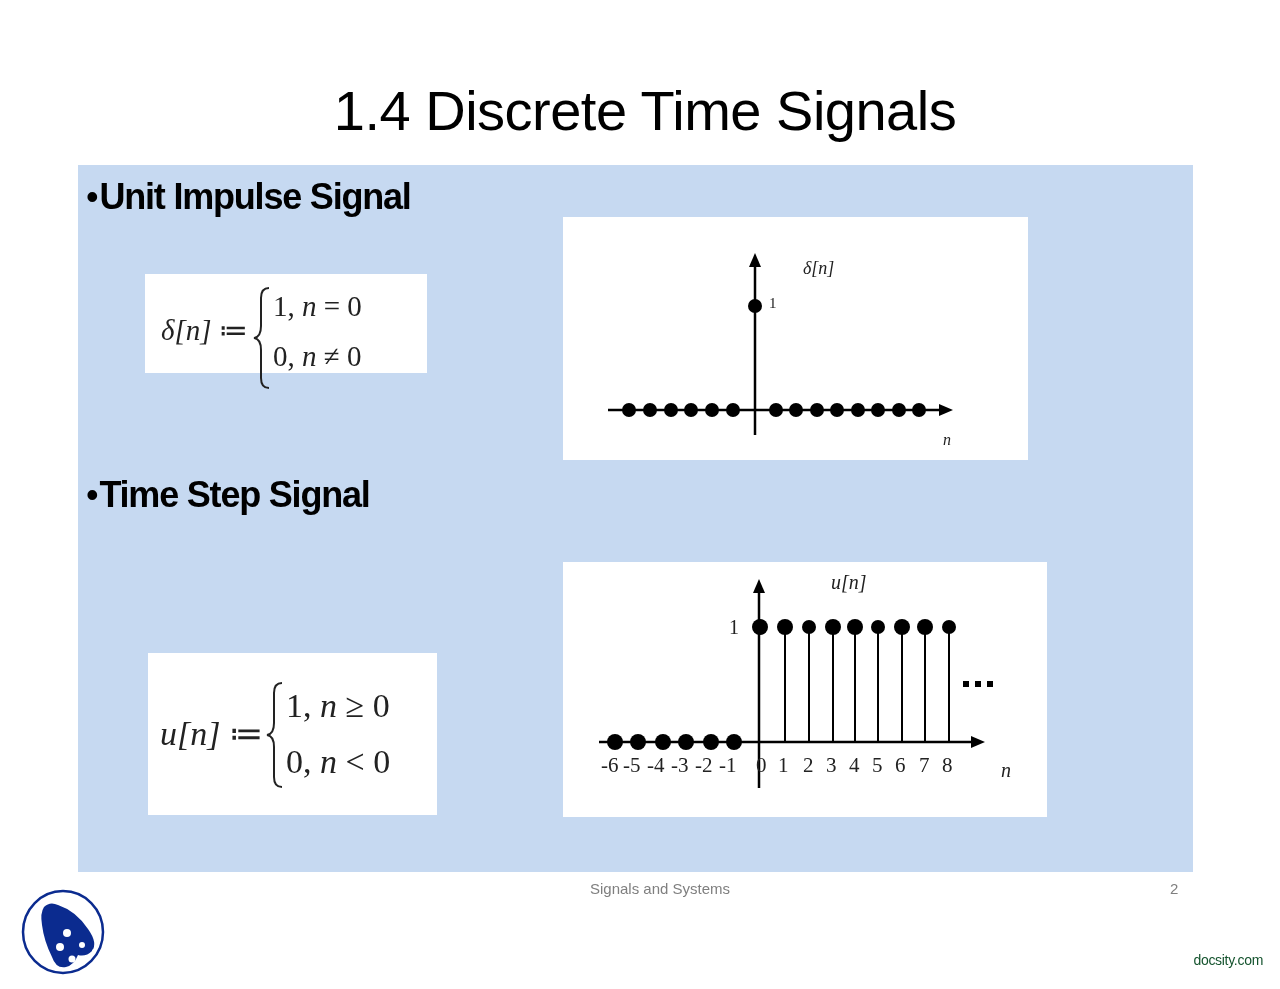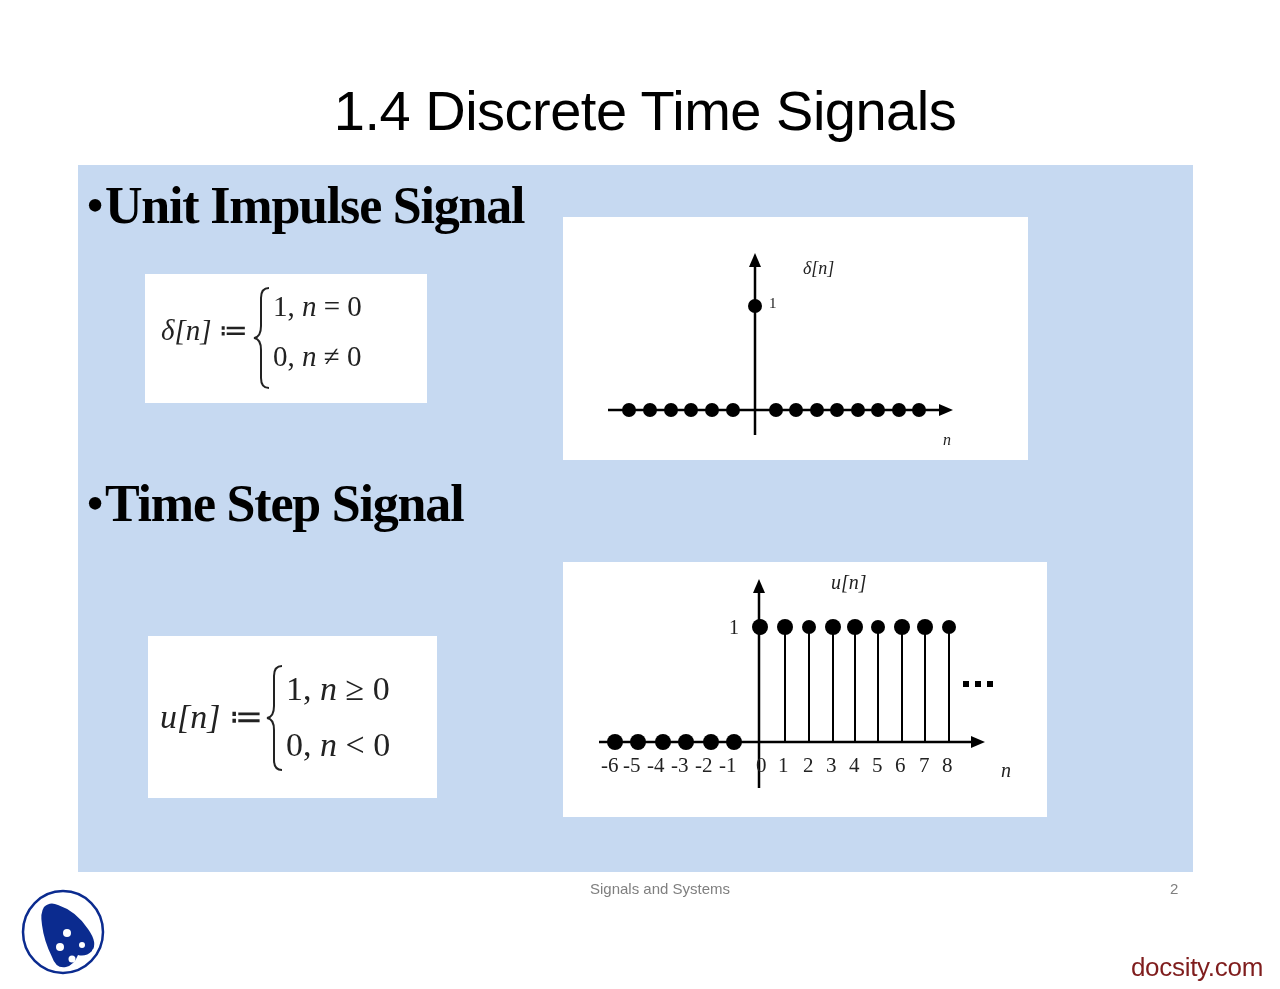--- a/index.html
+++ b/index.html
@@ -1,43 +1,43 @@
 <!DOCTYPE html>
 <html><head>
 <meta charset="utf-8">
 <style>
   html, body { margin:0; padding:0; }
   body { width:1280px; height:989px; background:#ffffff; position:relative; overflow:hidden;
          font-family:"DejaVu Sans", sans-serif; }
   .title { position:absolute; left:0; width:1290px; top:78px; text-align:center;
            font-family:"Liberation Sans", sans-serif; font-size:56px; color:#000; letter-spacing:-0.5px; }
   .content { position:absolute; left:78px; top:165px; width:1115px; height:707px; background:#c6d9f1; }
-  .bullet { position:absolute; font-family:Liberation Serif, serif; font-weight:bold; font-size:52px;
+  .bullet { position:absolute; font-family:Liberation Sans, sans-serif; font-weight:bold; font-size:36px;
             color:#000; letter-spacing:-1.2px; white-space:nowrap; }
   .bullet .dot { font-weight:normal; margin-right:2px; }
   .formula-box { position:absolute; background:#fff; }
   .graph-box { position:absolute; background:#fff; }
   .footer-text { position:absolute; top:880px; font-family:"Liberation Sans", sans-serif; font-size:15px; color:#7f7f7f;margin-left:28px; }
   .docsity { position:absolute; right:17px; top:952px; font-family:"Liberation Sans", sans-serif;
-             font-size:26px; color:#7f1d1d; letter-spacing:-0.3px; }
+             font-size:14px; color:#14532d; letter-spacing:-0.3px; }
   .logo { position:absolute; left:20px; top:889px; width:86px; height:86px; }
   svg text { font-family:"Liberation Serif", serif; }
 </style>
 </head>
 <body>
 
 <div class="title">1.4 Discrete Time Signals</div>
 
 <div class="content"></div>
 
 <div class="bullet" style="left:86px; top:176px;">
   <span class="dot">•</span><span>Unit Impulse Signal</span>
 </div>
 
-<div class="formula-box" style="left:145px; top:274px; width:282px; height:129px;">
+<div class="formula-box" style="left:145px; top:274px; width:282px; height:99px;">
   <svg width="282" height="129" viewBox="0 0 282 129">
     <text x="16" y="66" font-size="29" font-style="italic" fill="#222">δ[<tspan>n</tspan>] <tspan font-style="normal">≔</tspan></text>
     <path d="M 124 14 Q 116 14 116 24 L 116 52 Q 116 63 109 64 Q 116 65 116 76 L 116 104 Q 116 114 124 114" stroke="#222" stroke-width="2" fill="none"></path>
     <text x="128" y="42" font-size="29" fill="#222">1, <tspan font-style="italic">n</tspan> = 0</text>
     <text x="128" y="92" font-size="29" fill="#222">0, <tspan font-style="italic">n</tspan> ≠ 0</text>
   </svg>
 </div>
 
 <div class="graph-box" style="left:563px; top:217px; width:465px; height:243px;">
   <svg width="465" height="243" viewBox="0 0 465 243">
@@ -69,21 +69,21 @@
       <circle cx="336" cy="193" r="7"></circle>
         <circle cx="356" cy="193" r="7"></circle>
     </g>
   </svg>
 </div>
 
 <div class="bullet" style="left:86px; top:474px;">
   <span class="dot">•</span><span>Time Step Signal</span>
 </div>
 
-<div class="formula-box" style="left:148px; top:636px; width:289px; height:162px;">
+<div class="formula-box" style="left:148px; top:653px; width:289px; height:162px;">
   <svg width="289" height="162" viewBox="0 0 289 162">
     <text x="12" y="92" font-size="34" font-style="italic" fill="#222">u[n] <tspan font-style="normal">≔</tspan></text>
     <path d="M 134 30 Q 126 30 126 40 L 126 70 Q 126 81 119 82 Q 126 83 126 94 L 126 124 Q 126 134 134 134" stroke="#222" stroke-width="2" fill="none"></path>
     <text x="138" y="64" font-size="34" fill="#222">1, <tspan font-style="italic">n</tspan> ≥ 0</text>
     <text x="138" y="120" font-size="34" fill="#222">0, <tspan font-style="italic">n</tspan> &lt; 0</text>
   </svg>
 </div>
 
 <div class="graph-box" style="left:563px; top:562px; width:484px; height:255px;">
   <svg width="484" height="255" viewBox="0 0 484 255">

